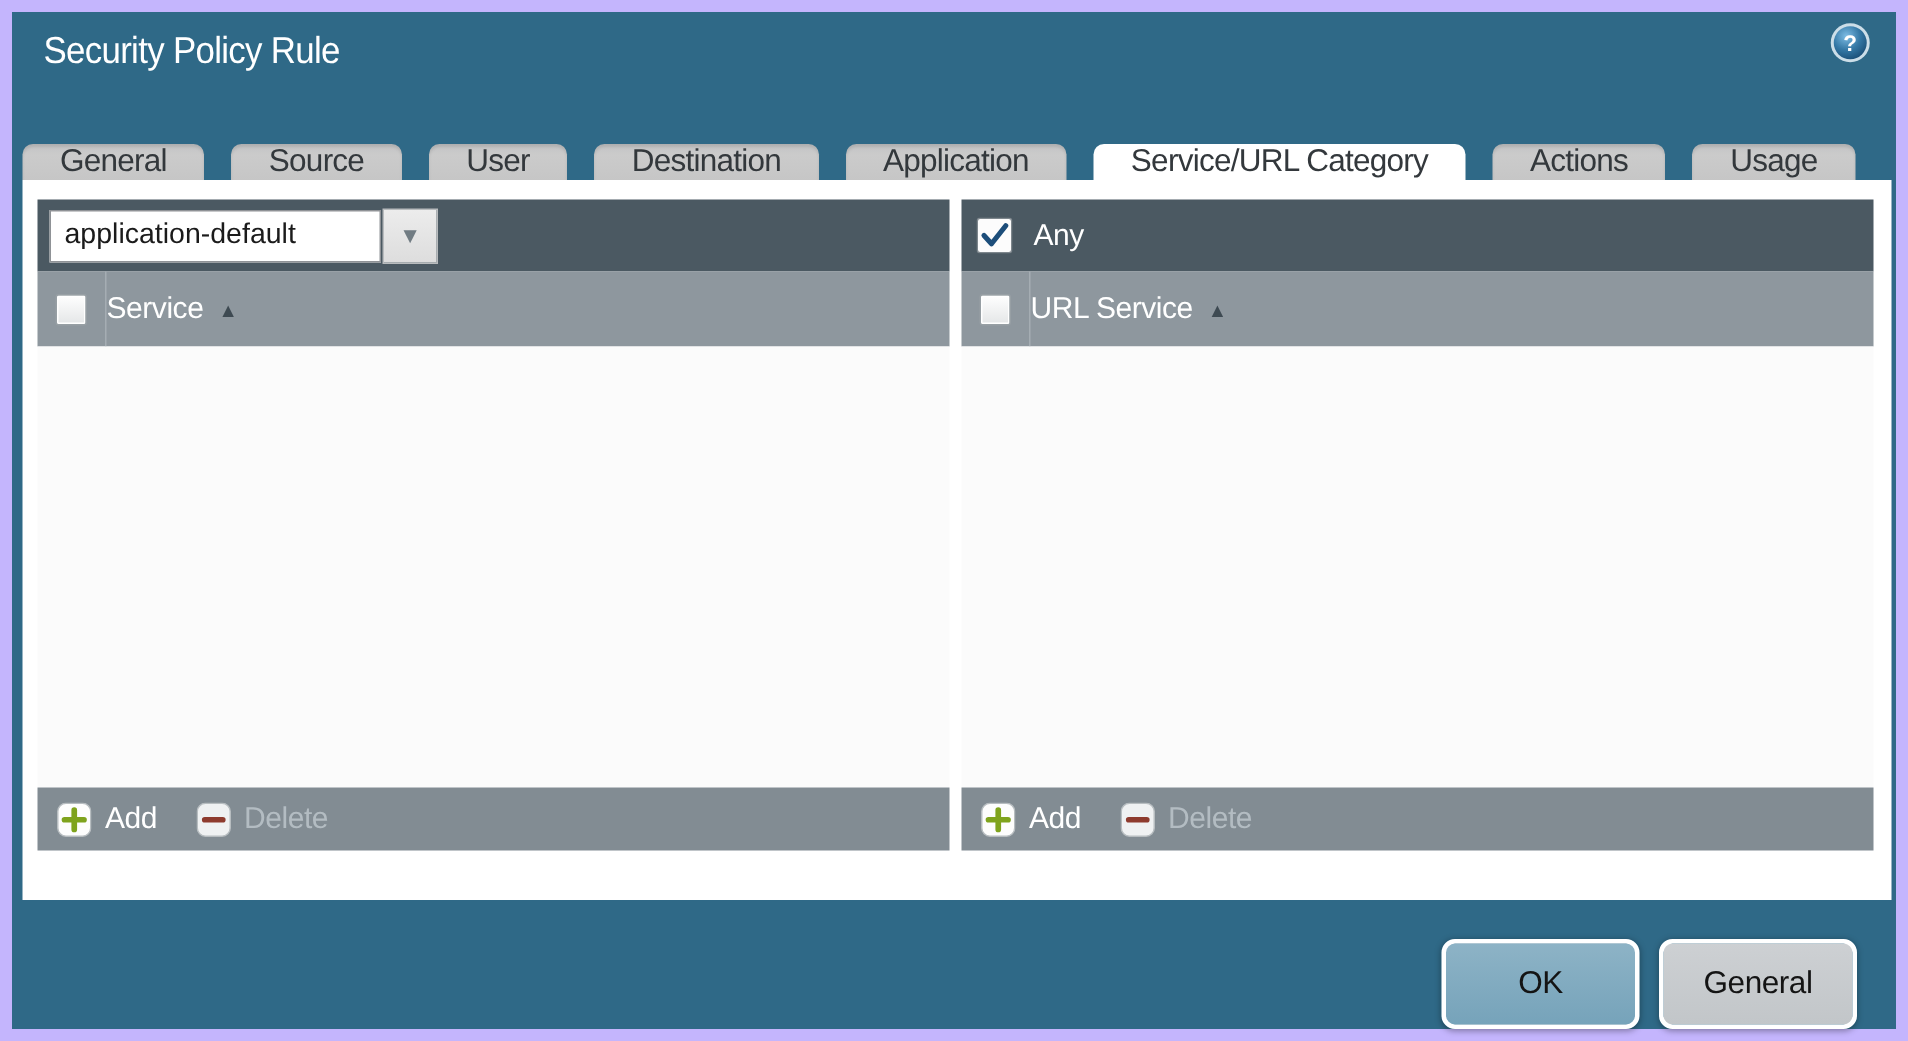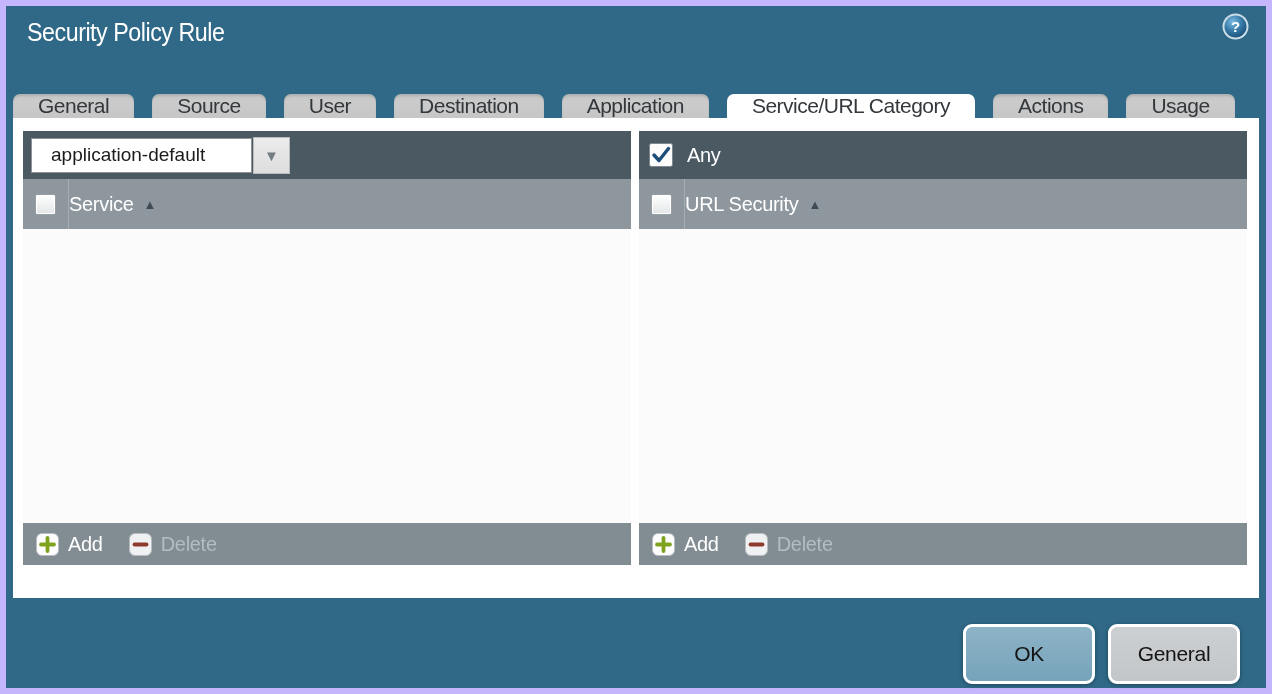--- a/index.html
+++ b/index.html
@@ -5,21 +5,21 @@
   * { box-sizing: border-box; margin: 0; padding: 0; }
   html, body { width: 1272px; height: 694px; }
   body {
     font-family: "Liberation Sans", sans-serif;
     background: #0c1822;
     overflow: hidden;
   }
   .dialog {
     position: relative;
     width: 1272px; height: 694px;
-    border: 6px solid #c4b5fd;
+    border: 8px solid #c4b5fd;
     background: #2f6987;
   }
   
   .title {
     position: absolute; left: 21px; top: 12px;
     color: #ffffff; font-size: 25px; font-weight: 400;
     letter-spacing: -0.5px;
     transform: scaleX(0.93); transform-origin: 0 50%;
     white-space: nowrap;
   }
@@ -76,21 +76,21 @@
   }
   .tool { display: flex; align-items: flex-end; gap: 9px; cursor: pointer; }
   .tool-label { color: #ffffff; font-size: 20px; letter-spacing: -0.3px; }
   .tool.disabled { cursor: default; }
   .tool.disabled .tool-label { color: #b3bcc2; }
   
   .dd { display: flex; align-items: center; }
   .dd-input {
     width: 221px; height: 35px;
     background: #ffffff; border: 1px solid #8f9296;
-    display: flex; align-items: center; padding: 0 19px;
+    display: flex; align-items: center; padding: 0 9px;
     font-size: 19px; color: #1b1b1b; cursor: text;
   }
   .dd-btn {
     width: 37px; height: 37px; margin-left: 1px;
     background: linear-gradient(#ececec, #dddddd);
     border: 1px solid #b9bcbe;
     display: flex; align-items: center; justify-content: center;
     cursor: pointer;
   }
   .dd-arrow { font-size: 15px; color: #717c83; line-height: 1; }
@@ -199,21 +199,21 @@
           <path d="M5 12 L10 17.5 L19.5 5.5" fill="none" stroke="#1d4e7a" stroke-width="3.4" stroke-linecap="round" stroke-linejoin="round"></path>
         </svg>
         <span class="any-label">Any</span>
       </div>
 
       <div class="hdr">
         <div class="cbcell">
           <div class="cb"></div>
         </div>
         <div class="hdr-label">
-          <span>URL Security</span>
+          <span>URL Service</span>
           <span class="sort">▲</span>
         </div>
       </div>
 
       <div class="list-body"></div>
 
       <div class="footer">
         <div class="tool">
           <svg width="23" height="23" viewBox="0 0 23 23">
             <rect x="0.5" y="0.5" width="22" height="22" rx="5.5" fill="#fdfdfd" stroke="#b7bdc0"></rect>

